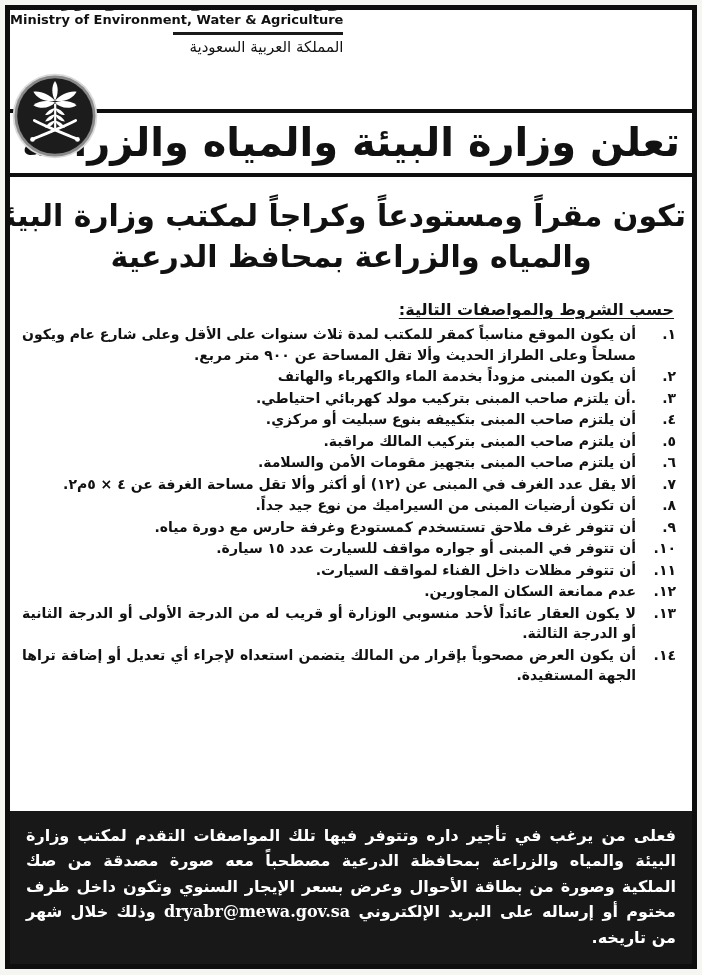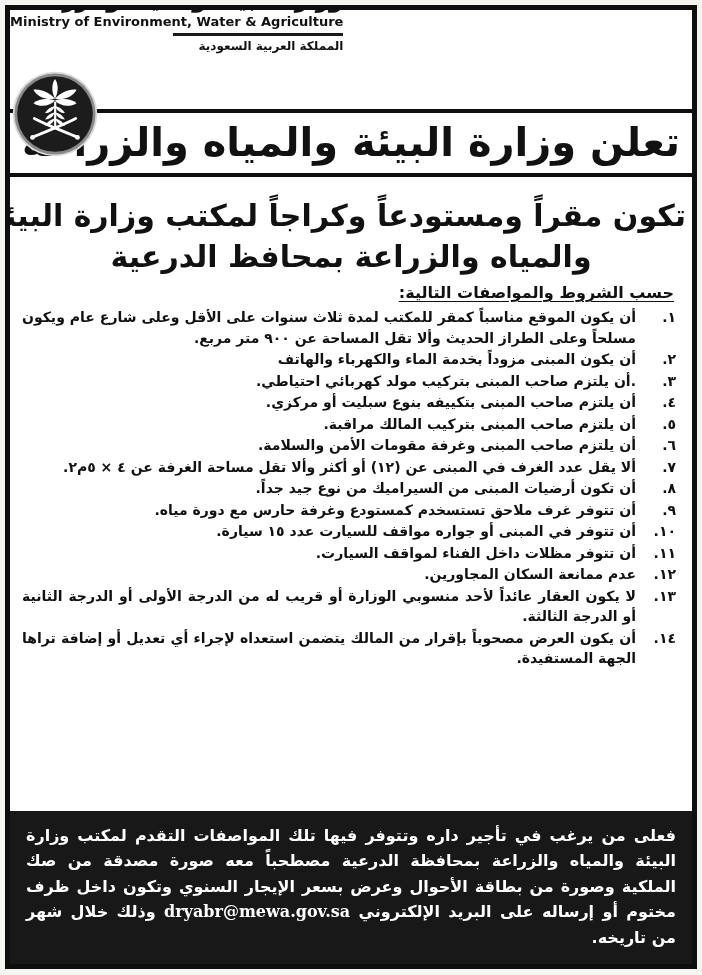--- a/index.html
+++ b/index.html
@@ -19,21 +19,21 @@
   
   .hdr{
     height:92px;flex:none;display:flex;flex-direction:column;
     justify-content:center;align-items:flex-start;gap:16px;
     padding-top:7px;position:relative;z-index:2;
   }
   .hdr-text{text-align:right;margin-top:8px;direction:rtl;}
   .ar-name{font-size:23px;font-weight:bold;letter-spacing:0;line-height:1.1;}
   .en-name{font-size:13px;font-weight:bold;direction:ltr;margin-top:3px;line-height:1.1;}
   .hdr-rule{height:3px;background:#1a1a1a;width:170px;margin:4px 0 4px auto;}
-  .kingdom{font-size:12px;font-weight:bold;padding-left:30px;line-height:1.1;}
+  .kingdom{font-size:15px;font-weight:normal;padding-left:30px;line-height:1.1;}
   .logo{width:90px;height:90px;flex:none;margin-bottom:-12px;position:relative;z-index:3;}
   .rule{height:4px;background:#0e0e0e;flex:none;}
   
   .announce-title{
     flex:none;margin:0;padding:6px 8px 8px;
     font-size:40px;font-weight:bold;text-align:center;
     direction:rtl;white-space:nowrap;letter-spacing:-1px;line-height:1.15;
   }
   .gap{height:9px;background:#fff;flex:none;}
   
@@ -48,21 +48,21 @@
   }
   
   .desc{
     flex:none;text-align:center;direction:rtl;
     font-weight:bold;font-size:30px;line-height:1.35;
     padding:10px 6px 4px;letter-spacing:-0.5px;
   }
   .desc div{white-space:nowrap;}
   
   .cond-heading{
-    flex:none;margin:2px 18px 5px;direction:rtl;text-align:right;
+    flex:none;margin:19px 18px 5px;direction:rtl;text-align:right;
     font-size:16px;font-weight:bold;
     text-decoration:underline;text-underline-offset:3px;
   }
   .cond-list{
     flex:1 1 auto;margin:0;padding:0 16px 4px 12px;
     list-style:none;direction:rtl;overflow:hidden;
   }
   .cond-list li{
     display:flex;align-items:flex-start;
     font-size:14px;font-weight:bold;line-height:20.5px;margin-bottom:1px;
@@ -165,21 +165,21 @@
         <span class="ctext">أن يلتزم صاحب المبنى بتكييفه بنوع سبليت أو مركزي.</span>
       </li>
 
       <li>
         <span class="num">٥.</span>
         <span class="ctext">أن يلتزم صاحب المبنى بتركيب المالك مراقبة.</span>
       </li>
 
       <li>
         <span class="num">٦.</span>
-        <span class="ctext">أن يلتزم صاحب المبنى وغرفة مقومات الأمن والسلامة.</span>
+        <span class="ctext">أن يلتزم صاحب المبنى بتجهيز مقومات الأمن والسلامة.</span>
       </li>
 
       <li>
         <span class="num">٧.</span>
         <span class="ctext">ألا يقل عدد الغرف في المبنى عن (١٢) أو أكثر وألا تقل مساحة الغرفة عن ٤ × ٥م٢.</span>
       </li>
 
       <li>
         <span class="num">٨.</span>
         <span class="ctext">أن تكون أرضيات المبنى من السيراميك من نوع جيد جداً.</span>

